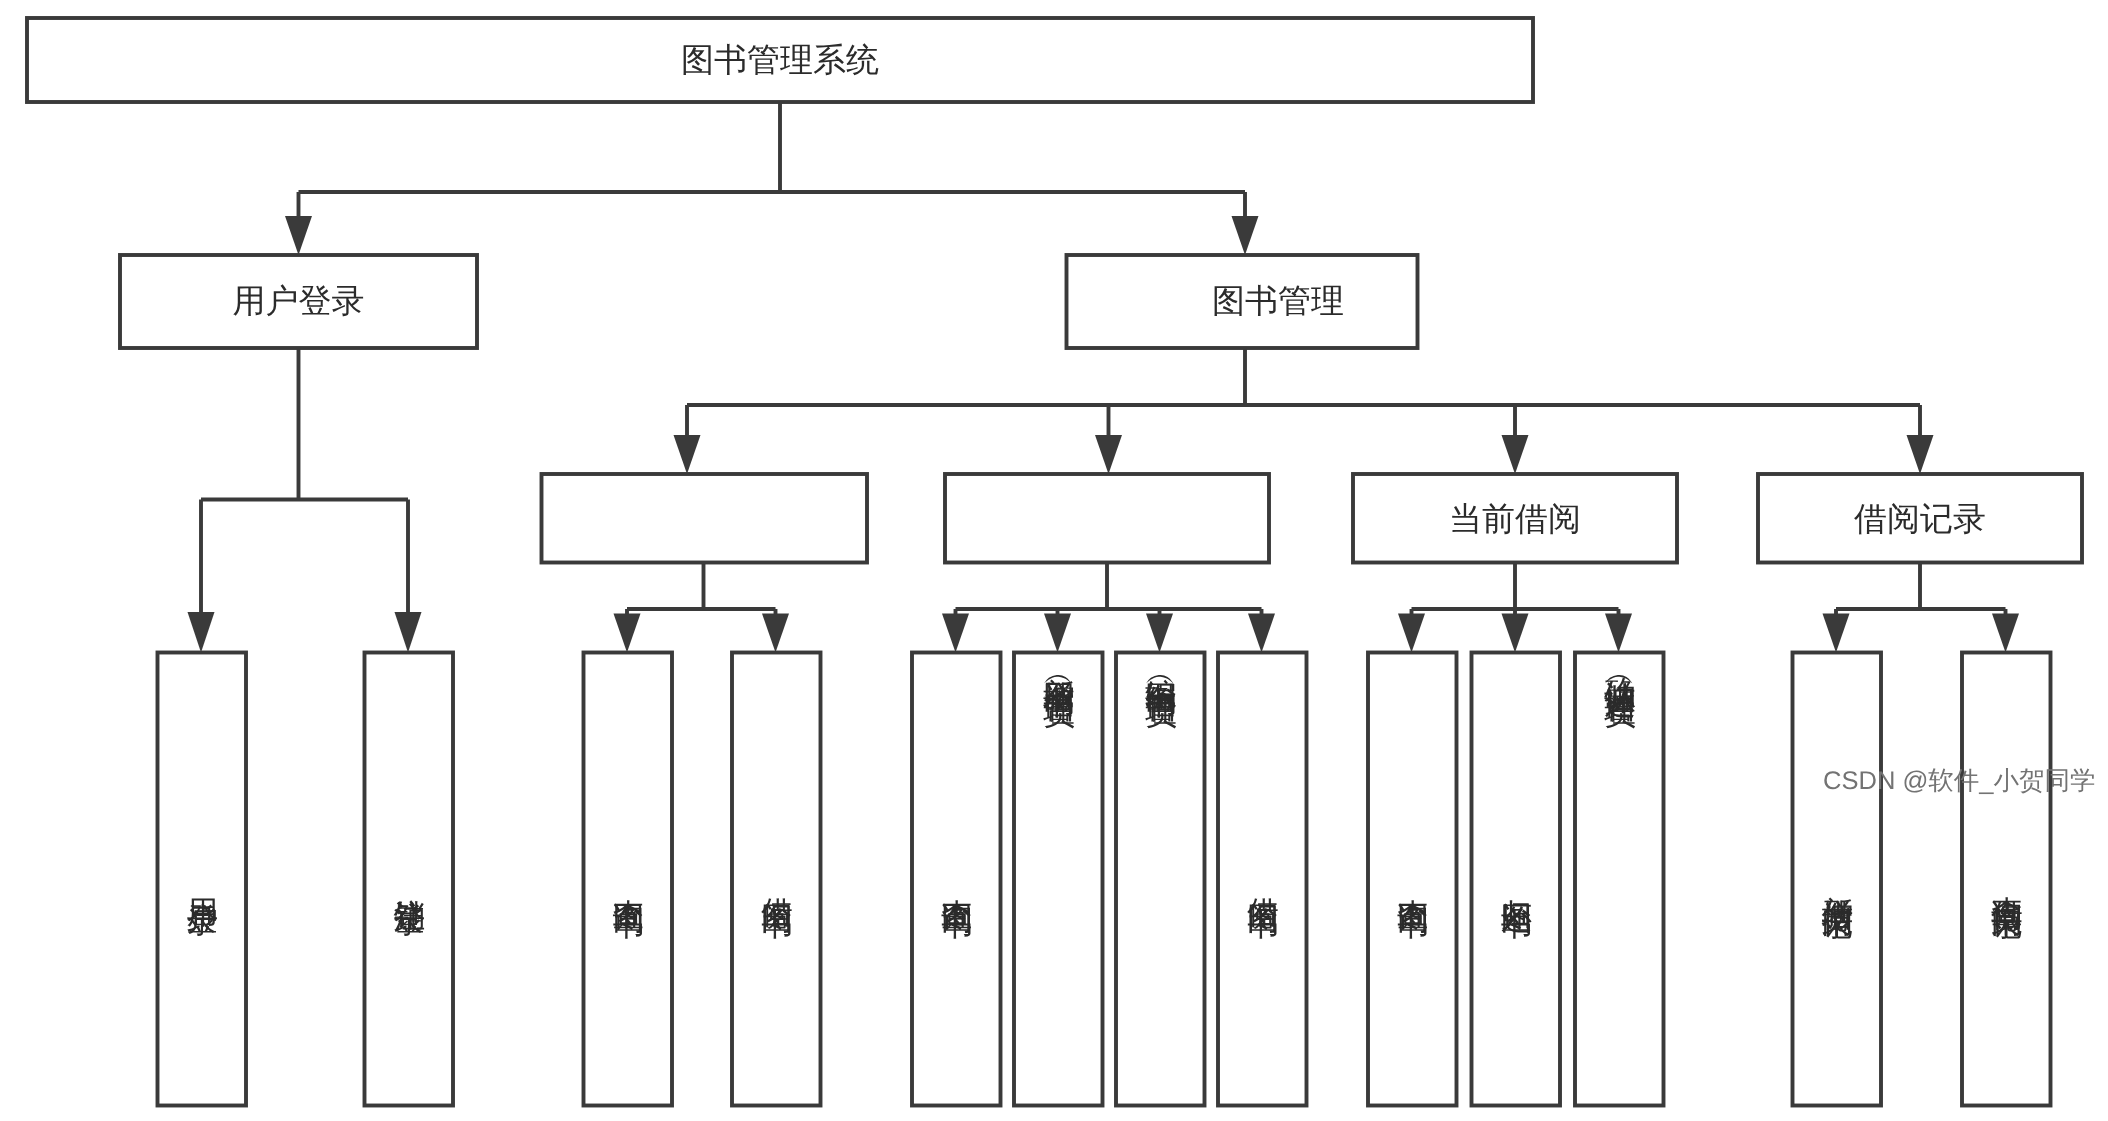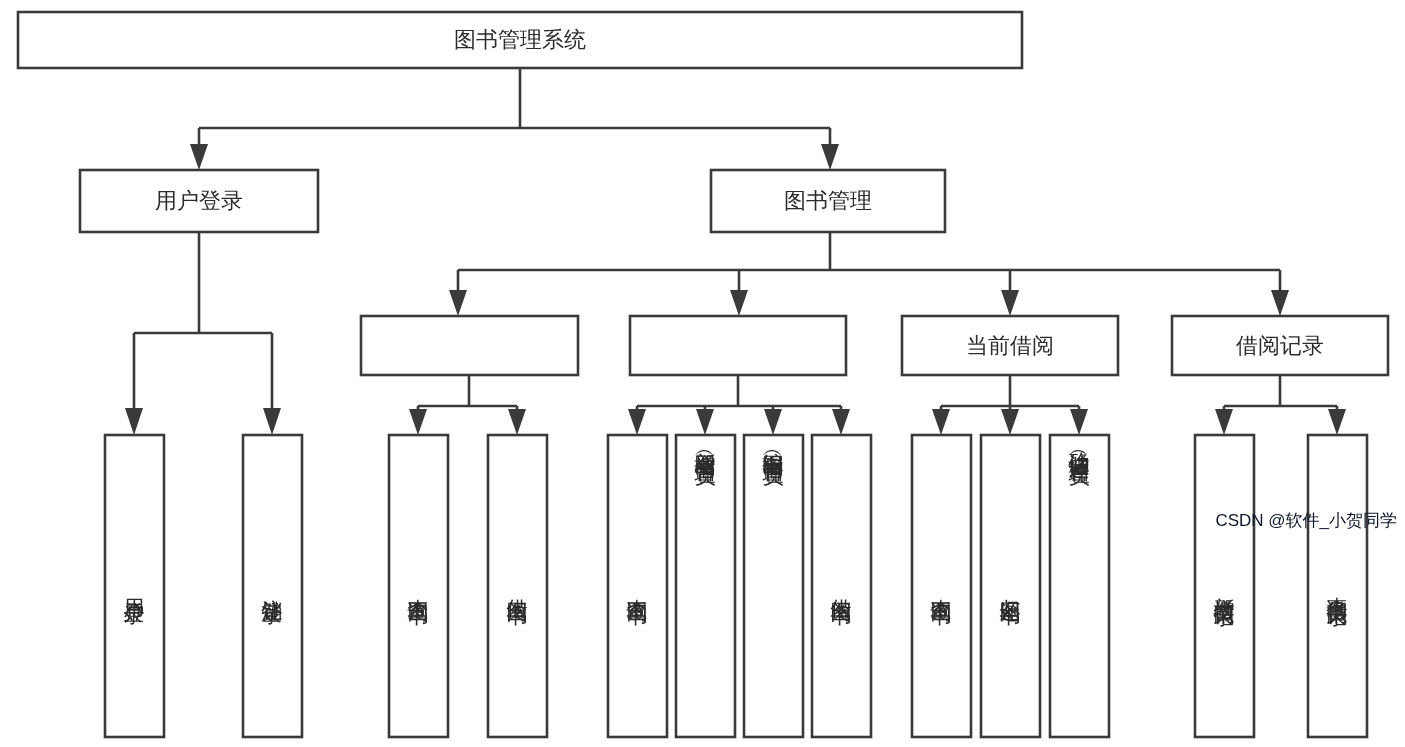--- a/index.html
+++ b/index.html
@@ -71,21 +71,21 @@
     font-size: 22px;
     color: #2b2b2b;
     white-space: nowrap;
   }
   .watermark {
     position: absolute;
     right: 8px;
     bottom: 4px;
     font-family: "Liberation Sans", "DejaVu Sans", sans-serif;
     font-size: 17px;
-    color: #0f172a;
+    color: #737373;
     white-space: nowrap;
     pointer-events: none;
   }
 </style>
 </head>
 <body>
 
 <div id="diagram-root">
 
   <svg class="diagram-svg" viewBox="0 0 1405 747">
@@ -196,21 +196,21 @@
     <rect class="node-box" x="1308" y="435" width="59" height="302"></rect>
   </svg>
 
   <div class="htext-wrap" style="left:18px; top:12px; width:1004px; height:56px;">
     <span class="htext">图书管理系统</span>
   </div>
 
   <div class="htext-wrap" style="left:80px; top:170px; width:238px; height:62px;">
     <span class="htext">用户登录</span>
   </div>
-  <div class="htext-wrap" style="left:711px; top:170px; width:234px; height:62px;">
+  <div class="htext-wrap" style="left:711px; top:170px; width:234px; height:62px;padding-left:24px;">
     <span class="htext">图书管理</span>
   </div>
 
   <div class="htext-wrap" style="left:902px; top:316px; width:216px; height:59px;">
     <span class="htext">当前借阅</span>
   </div>
   <div class="htext-wrap" style="left:1172px; top:316px; width:216px; height:59px;">
     <span class="htext">借阅记录</span>
   </div>
 

